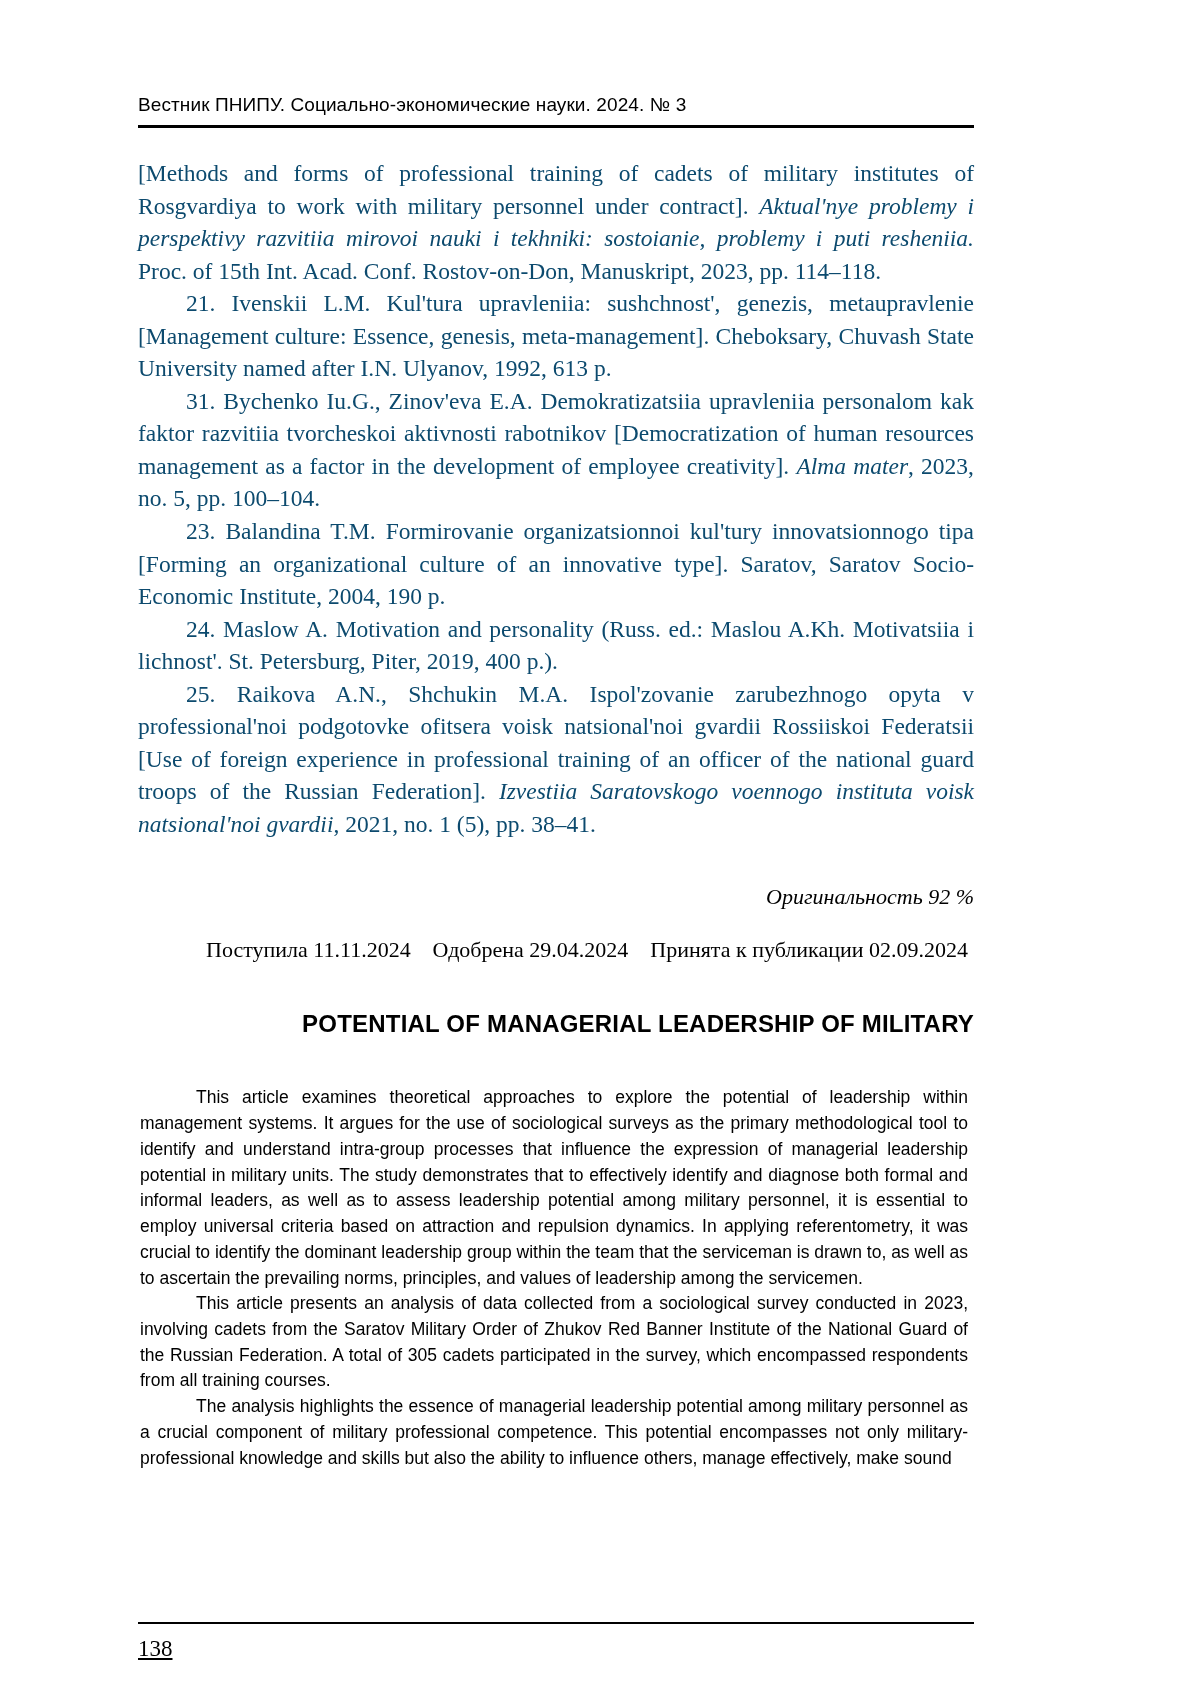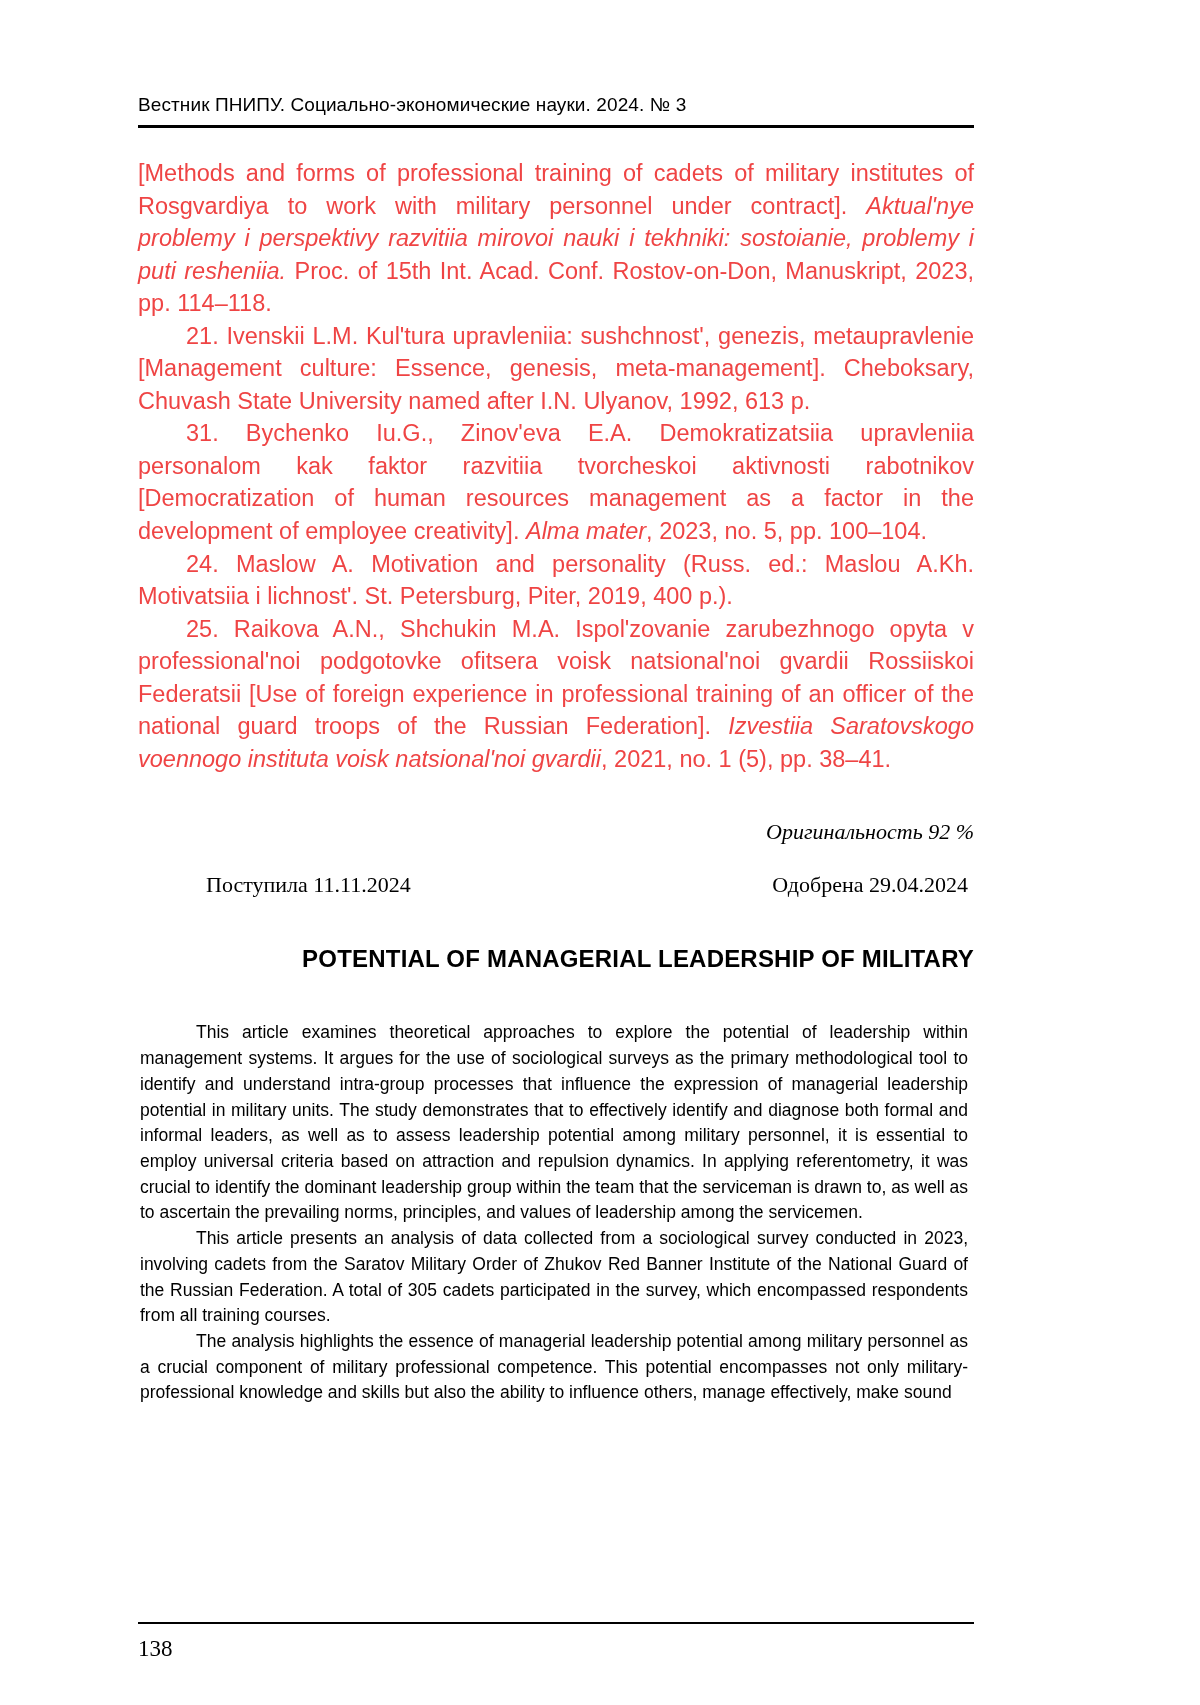--- a/index.html
+++ b/index.html
@@ -31,24 +31,24 @@
     letter-spacing: 0.1px;
   }
   .head-rule {
     margin-top: 9px;
     border-top: 3px solid #000;
     height: 3px;
   }
 
   
   .refs {
-    font-family: Liberation Sans, sans-serif;
+    font-family: Liberation Serif, serif;
     font-size: 23.5px;
     line-height: 1.385;
-    color: #ef4444;
+    color: #0c4a6e;
     text-align: justify;
     margin-top: 26px;
   }
   .refs p {
     margin: 0;
     text-align: justify;
     text-justify: inter-word;
   }
   .refs p.indent {
     text-indent: 48px;
@@ -115,51 +115,54 @@
     top: 1606px;
     width: 836px;
     border-top: 2px solid #000;
   }
   .folio {
     position: absolute;
     left: 138px;
     top: 1620px;
     font-family: "Liberation Serif", serif;
     font-size: 23px;
+    text-decoration: underline;
   }
 </style>
 </head>
 <body>
 
 <div class="page">
   <div class="content">
 
     <div class="running-head">Вестник ПНИПУ. Социально-экономические науки. 2024. № 3</div>
     <div class="head-rule"></div>
 
     <div class="refs">
 
       <p><span>[Methods and forms of professional training of cadets of military institutes of Rosgvardiya to work with military personnel under contract]. </span><span class="ital">Aktual'nye problemy i perspektivy razvitiia mirovoi nauki i tekhniki: sostoianie, problemy i puti resheniia.</span><span> Proc. of 15th Int. Acad. Conf. Rostov-on-Don, Manuskript, 2023, pp. 114–118.</span></p>
 
       <p class="indent"><span>21.</span><span> Ivenskii L.M. Kul'tura upravleniia: sushchnost', genezis, metaupravlenie [Management culture: Essence, genesis, meta-management]. Cheboksary, Chuvash State University named after I.N. Ulyanov, 1992, 613 p.</span></p>
 
       <p class="indent"><span>31.</span><span> Bychenko Iu.G., Zinov'eva E.A. Demokratizatsiia upravleniia personalom kak faktor razvitiia tvorcheskoi aktivnosti rabotnikov [Democratization of human resources management as a factor in the development of employee creativity]. </span><span class="ital">Alma mater</span><span>, 2023, no. 5, pp. 100–104.</span></p>
 
+      <p class="indent"><span>23.</span><span> Balandina T.M. Formirovanie organizatsionnoi kul'tury innovatsionnogo tipa [Forming an organizational culture of an innovative type]. Saratov, Saratov Socio-Economic Institute, 2004, 190 p.</span></p>
 
       <p class="indent"><span>24.</span><span> Maslow A. Motivation and personality (Russ. ed.: Maslou A.Kh. Motivatsiia i lichnost'. St. Petersburg, Piter, 2019, 400 p.).</span></p>
 
       <p class="indent"><span>25.</span><span> Raikova A.N., Shchukin M.A. Ispol'zovanie zarubezhnogo opyta v professional'noi podgotovke ofitsera voisk natsional'noi gvardii Rossiiskoi Federatsii [Use of foreign experience in professional training of an officer of the national guard troops of the Russian Federation]. </span><span class="ital">Izvestiia Saratovskogo voennogo instituta voisk natsional'noi gvardii</span><span>, 2021, no. 1 (5), pp. 38–41.</span></p>
 
     </div>
 
     <div class="originality">Оригинальность 92 %</div>
 
     <div class="dates">
       <span>Поступила 11.11.2024</span>
       <span>Одобрена 29.04.2024</span>
+      <span>Принята к публикации 02.09.2024</span>
     </div>
 
 
     <div class="article-title">
       <div>POTENTIAL OF MANAGERIAL LEADERSHIP OF MILITARY</div>
     </div>
 
     <div class="abstract">
       <p>This article examines theoretical approaches to explore the potential of leadership within management systems. It argues for the use of sociological surveys as the primary methodological tool to identify and understand intra-group processes that influence the expression of managerial leadership potential in military units. The study demonstrates that to effectively identify and diagnose both formal and informal leaders, as well as to assess leadership potential among military personnel, it is essential to employ universal criteria based on attraction and repulsion dynamics. In applying referentometry, it was crucial to identify the dominant leadership group within the team that the serviceman is drawn to, as well as to ascertain the prevailing norms, principles, and values of leadership among the servicemen.</p>
       <p>This article presents an analysis of data collected from a sociological survey conducted in 2023, involving cadets from the Saratov Military Order of Zhukov Red Banner Institute of the National Guard of the Russian Federation. A total of 305 cadets participated in the survey, which encompassed respondents from all training courses.</p>

